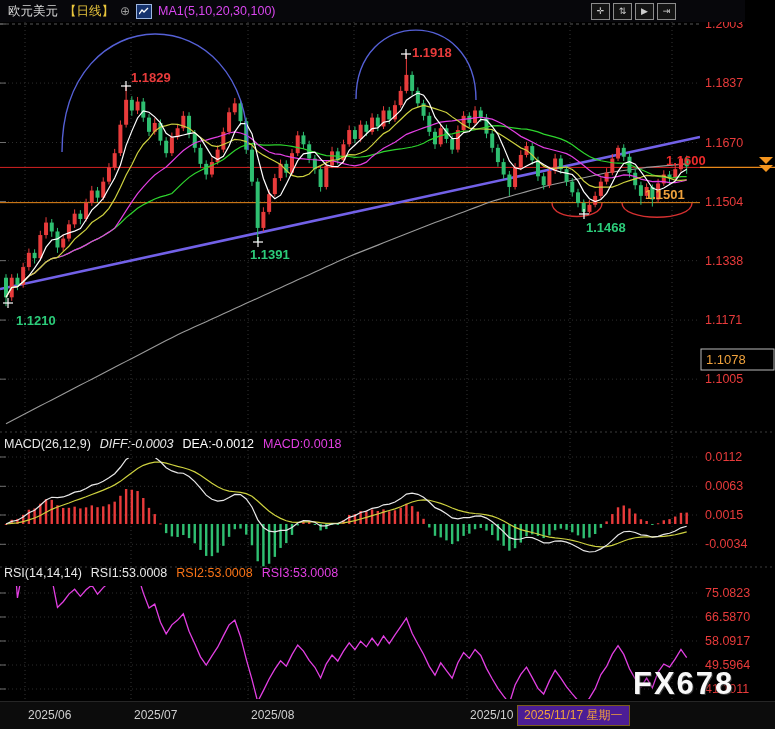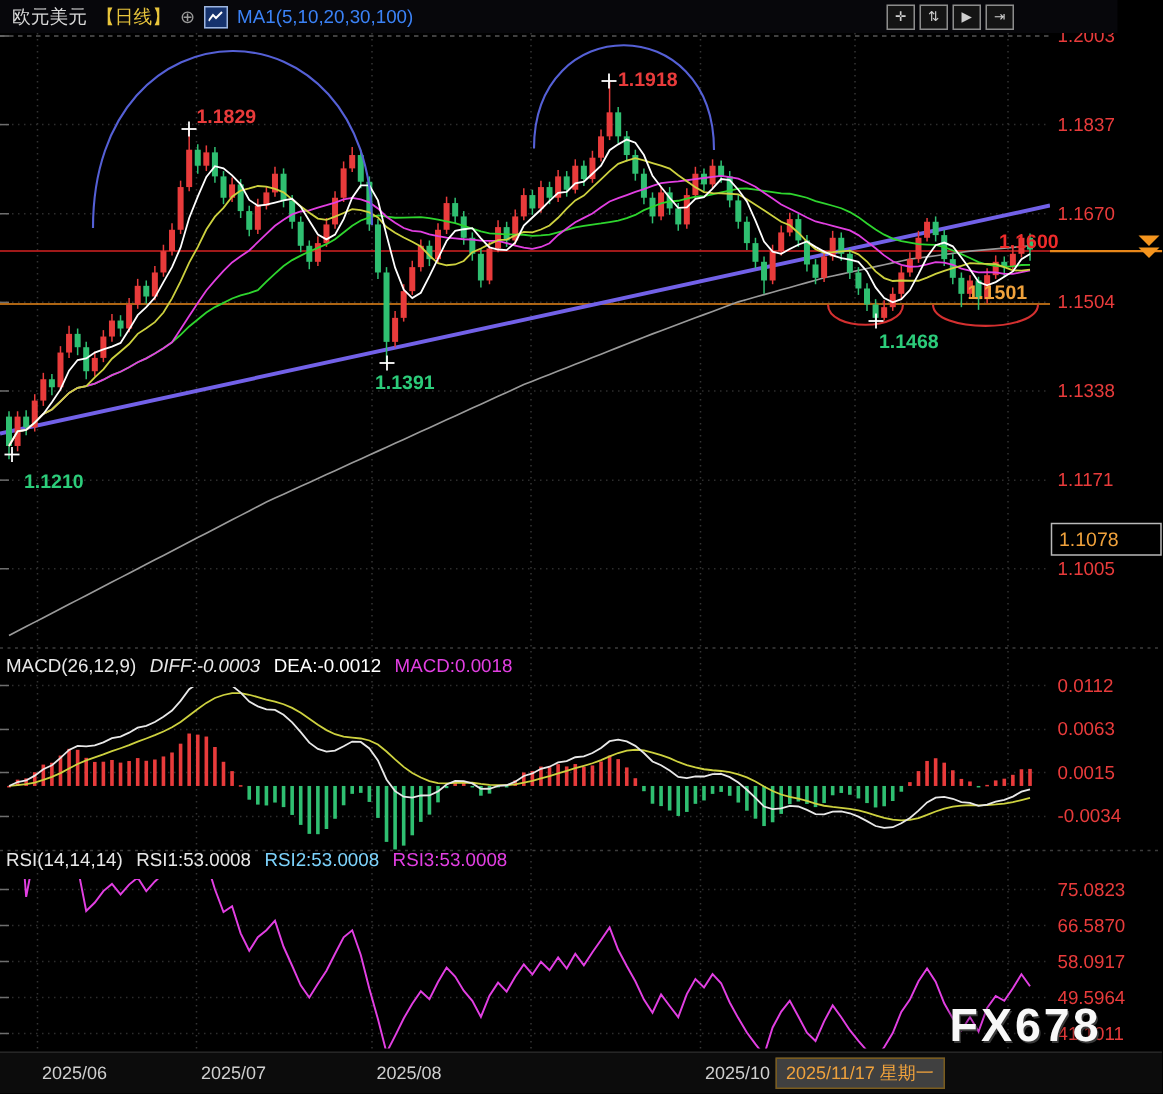--- a/index.html
+++ b/index.html
@@ -7,31 +7,31 @@
        font-family:"Liberation Sans","DejaVu Sans",sans-serif;}
   #cv{position:absolute;left:0;top:0;}
   #hdr{position:absolute;left:0;top:0;width:745px;height:22px;background:#07070b;
        display:flex;align-items:center;gap:6px;padding-left:8px;box-sizing:border-box;
        font-size:12.5px;color:#d8d8d8;z-index:5;}
   .sym{color:#d8d8d8;}
   .per{color:#e8c53c;}
   .add{color:#9a9a9a;font-size:12px;}
   .cicon{display:inline-flex;width:14px;height:13px;background:#16336e;border:1px solid #9db6e0;
          align-items:center;justify-content:center;}
-  .mas{color:#3b82f6;}
+  .mas{color:#d946ef;}
   #mavals span{margin-right:10px;}
   #tools{margin-left:auto;margin-right:69px;display:flex;}
   .tool{display:inline-block;width:17px;height:15px;border:1px solid #8c8c8c;background:#141414;
         color:#cfcfcf;font-size:9px;line-height:14px;text-align:center;margin-left:3px;cursor:pointer;}
   .phead{position:absolute;left:4px;font-size:12.5px;color:#e8e8e8;display:flex;gap:9px;z-index:4;white-space:nowrap;}
   #macdh{top:437px;} #rsih{top:566px;}
   #taxis{position:absolute;left:0;top:701px;width:775px;height:28px;background:#0c0c0c;
          border-top:1px solid #262626;font-size:12px;color:#cfcfcf;z-index:4;}
   .mon{position:absolute;top:6px;}
-  #curdate{position:absolute;top:3px;left:517px;color:#f0a23c;background:#404040;
+  #curdate{position:absolute;top:3px;left:517px;color:#f0a23c;background:#4c1d95;
            border:1px solid #7a5c1e;padding:1px 6px;font-size:12px;white-space:nowrap;}
   #wm{position:absolute;left:622px;top:666px;font-size:31px;font-weight:bold;color:#f8f8f8;
       letter-spacing:2px;z-index:6;text-shadow:1px 1px 0 #3a3a3a,0 0 5px rgba(0,0,0,.9);margin-left:11px;}
 </style>
 </head>
 <body>
 
 <div id="app">
 
   <svg id="cv" width="775" height="729" viewBox="0 0 775 729">
@@ -528,21 +528,21 @@
       </span>
   </div>
 
   <div id="macdh" class="phead">
     <span>MACD(26,12,9)</span>
     <span id="macdvals"><span style="color: rgb(232, 232, 232); margin-right: 9px; font-style: italic;">DIFF:-0.0003</span><span style="color: #ffffff; margin-right: 9px;">DEA:-0.0012</span><span style="color: rgb(226, 63, 226); margin-right: 9px;">MACD:0.0018</span></span>
   </div>
 
   <div id="rsih" class="phead">
     <span>RSI(14,14,14)</span>
-    <span id="rsivals"><span style="color: rgb(232, 232, 232); margin-right: 9px;">RSI1:53.0008</span><span style="color: #7dd3fc; margin-right: 9px;">RSI2:53.0008</span><span style="color: rgb(226, 63, 226); margin-right: 9px;">RSI3:53.0008</span></span>
+    <span id="rsivals"><span style="color: rgb(232, 232, 232); margin-right: 9px;">RSI1:53.0008</span><span style="color: #f97316; margin-right: 9px;">RSI2:53.0008</span><span style="color: rgb(226, 63, 226); margin-right: 9px;">RSI3:53.0008</span></span>
   </div>
 
   <div id="taxis">
     <span id="curdate">2025/11/17 星期一</span>
   <span class="mon" style="left: 28px;">2025/06</span>
       <span class="mon" style="left: 134px;">2025/07</span>
       <span class="mon" style="left: 251px;">2025/08</span>
       <span class="mon" style="left: 369px; margin-top: 44px;">2025/09</span>
       <span class="mon" style="left: 470px;">2025/10</span>
     </div>

